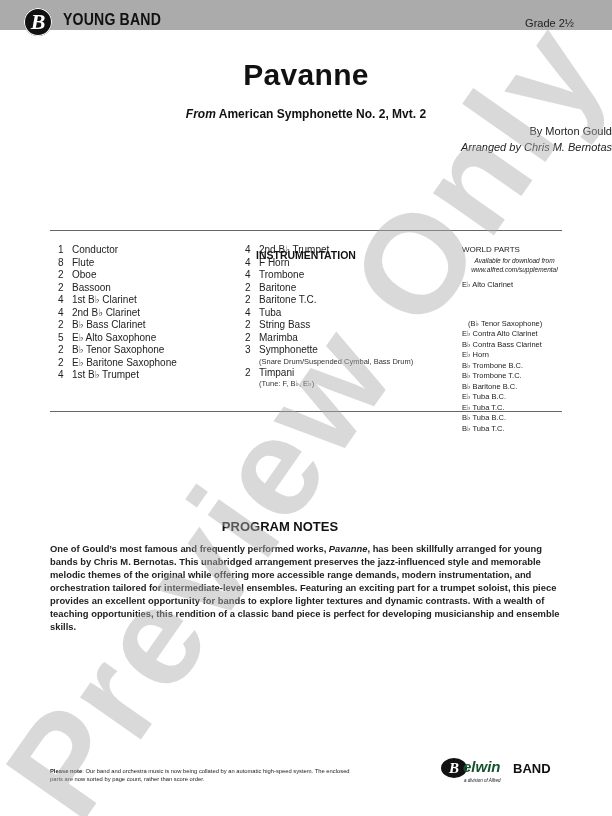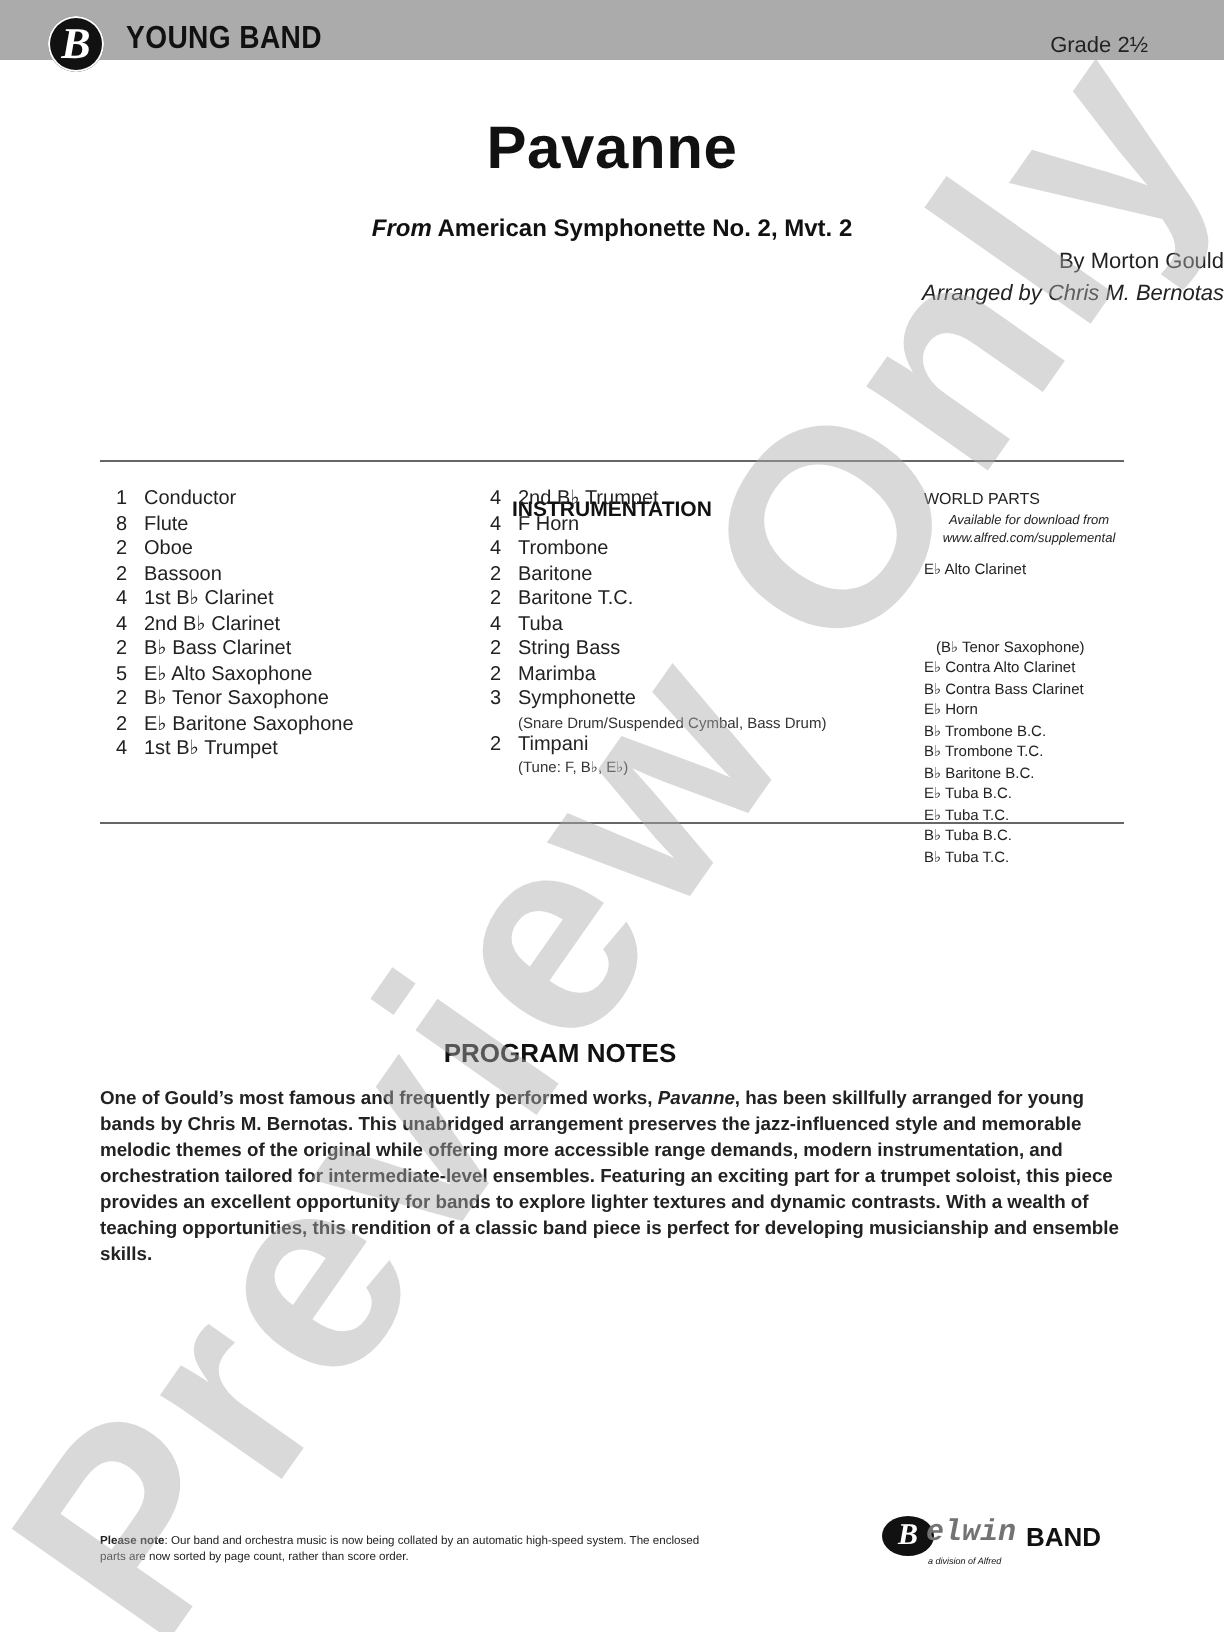--- a/index.html
+++ b/index.html
@@ -81,22 +81,22 @@
     font-size: 5.8px; line-height: 8px; color: #222;
   }
   .footer-note b { font-weight: bold; }
   .publisher { position: absolute; left: 441px; top: 756px; width: 130px; height: 30px; }
   .pub-oval {
     position: absolute; left: 0; top: 2px; width: 26px; height: 20px; border-radius: 50%;
     background: #111; color: #fff; font-family: "Liberation Serif", serif; font-style: italic;
     font-weight: bold; font-size: 15px; line-height: 20px; text-align: center;
   }
   .pub-script {
-    position: absolute; left: 22px; top: 2px; font-family: Liberation Mono, monospace;
-    font-style: italic; font-weight: bold; font-size: 15px; color: #737373; text-align: center;
+    position: absolute; left: 22px; top: 2px; font-family: Liberation Sans, sans-serif;
+    font-style: italic; font-weight: bold; font-size: 15px; color: #14532d; text-align: center;
   }
   .pub-band {
     position: absolute; left: 72px; top: 5px; font-size: 13px; font-weight: bold; color: #111; text-align: center;
   }
   .pub-division {
     position: absolute; left: 23px; top: 22px; font-size: 4.5px; font-style: italic; color: #111;
   }
   .watermark {
     position: absolute; left: 306px; top: 420px; transform: translate(-50%, -50%) rotate(-55deg);
     font-size: 140px; font-weight: bold; color: rgba(170,170,170,0.45);

